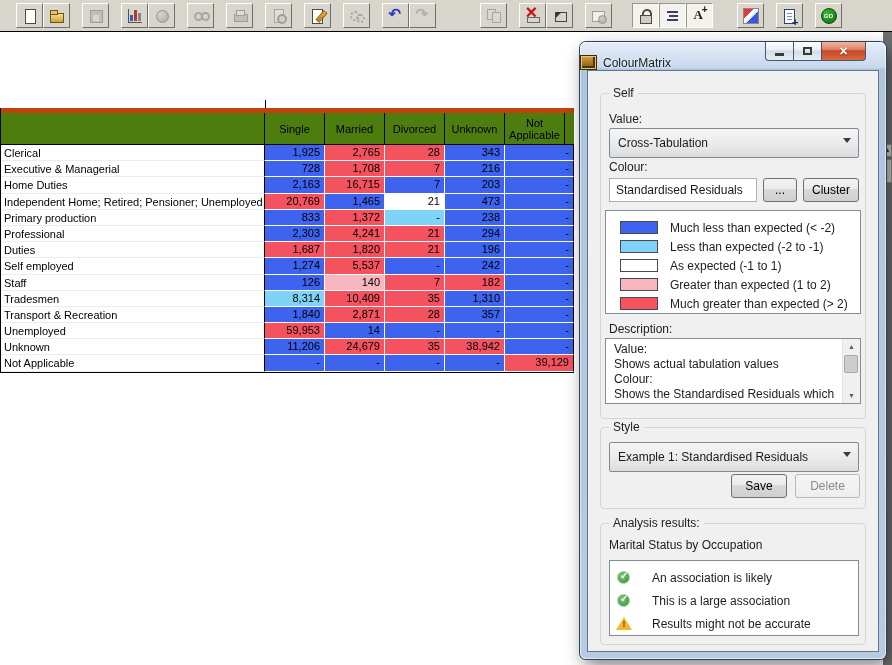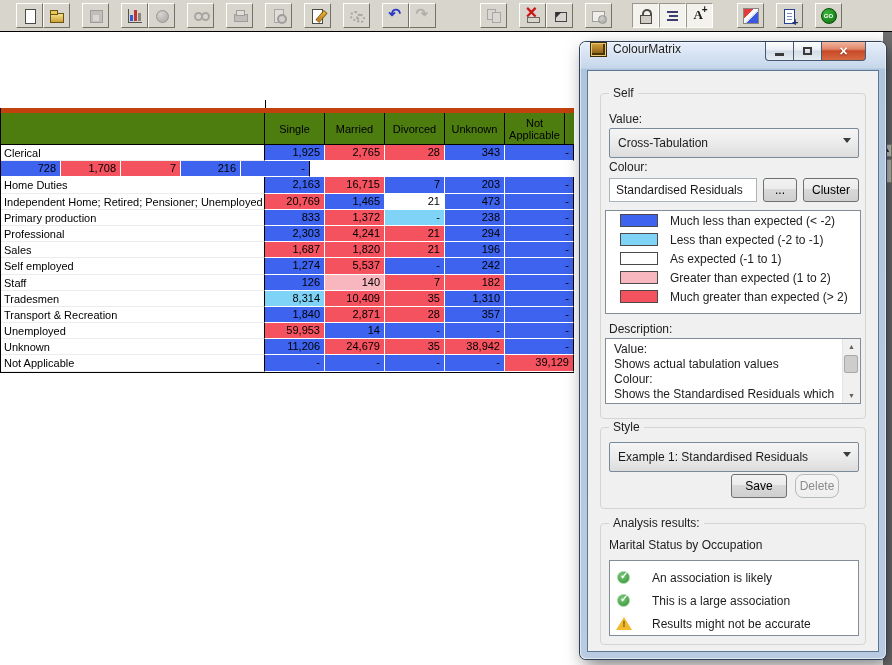--- a/index.html
+++ b/index.html
@@ -87,21 +87,21 @@
   
   .app-scroll{position:absolute;right:0;top:32px;width:9px;height:633px;background:#6f6f6f;}
   .as-up{position:absolute;left:0;top:112px;width:9px;height:13px;background:#d4d1c9;border:1px solid #8a877f;box-sizing:border-box;
          font-size:6px;color:#333;text-align:center;line-height:10px;}
   .as-thumb{position:absolute;left:0;top:127px;width:9px;height:24px;background:#c9c6be;border:1px solid #8a877f;box-sizing:border-box;}
 
   
   .dialog{position:absolute;left:580px;top:42px;width:306px;height:617px;border-radius:6px;
           background:linear-gradient(180deg,#e6eefa 0,#c6d7eb 26px,#afc5dd 27px,#b9cbe0 100%);
           box-shadow:0 0 0 1px #2f4159,inset 0 0 0 1px rgba(255,255,255,.55),4px 7px 18px rgba(0,0,0,.5);}
-  .dlg-titlebar{position:absolute;left:0;top:0;right:0;height:28px;display:flex;align-items:flex-start;padding-left:10px;}
+  .dlg-titlebar{position:absolute;left:0;top:0;right:0;height:28px;display:flex;align-items:flex-end;}
   .dlg-icon{width:15px;height:13px;margin-right:6px;flex:none;border:1px solid #3a2a08;
             background:linear-gradient(#d8a23c,#7a5210);box-shadow:inset 0 0 0 1px #e8c878,inset -3px -3px 0 #4a3508;}
   .dlg-title{font-size:12px;color:#1a1a1a;text-shadow:0 0 4px rgba(255,255,255,.9);}
   .dlg-caption-buttons{position:absolute;right:20px;top:0;display:flex;}
   .cap-btn{height:19px;border:1px solid #46596e;border-top:none;display:flex;align-items:center;justify-content:center;box-sizing:border-box;}
   .cap-min{width:29px;border-radius:0 0 0 4px;background:linear-gradient(#ffffff,#e9eef4 45%,#d3dce6 50%,#e6ecf2);}
   .cap-max{width:27px;border-left:none;border-right:none;background:linear-gradient(#ffffff,#e9eef4 45%,#d3dce6 50%,#e6ecf2);}
   .cap-close{width:45px;border-radius:0 0 4px 0;background:linear-gradient(#f2b5a0,#e08568 40%,#c84828 50%,#d86a42);}
   .glyph-min{width:9px;height:3px;background:#3a3a3a;margin-top:7px;}
   .glyph-max{width:9px;height:8px;border:2px solid #3a3a3a;box-sizing:border-box;}
@@ -118,21 +118,21 @@
   .combo{position:absolute;height:30px;box-sizing:border-box;border:1px solid #7b8a99;border-radius:2px;
          background:linear-gradient(#f5f5f5,#eaeaea 55%,#dcdcdc);display:flex;align-items:center;padding-left:8px;
          font-size:12px;color:#1a1a1a;}
   .combo-arrow{position:absolute;right:7px;top:9px;width:0;height:0;border:4px solid transparent;border-top:5px solid #3c3c3c;}
   .textbox{position:absolute;height:24px;box-sizing:border-box;border:1px solid #aab2ba;background:#fff;font-size:12px;
            padding:0 6px;color:#1a1a1a;font-family:"Liberation Sans",sans-serif;}
   .abtn{position:absolute;height:24px;box-sizing:border-box;border:1px solid #707070;border-radius:3px;font-size:12px;color:#000;
         background:linear-gradient(#f2f2f2,#ebebeb 45%,#d9d9d9 46%,#cfcfcf);display:flex;align-items:center;justify-content:center;}
   .abtn.disabled{color:#8b8b8b;border-color:#b5babd;background:linear-gradient(#f5f5f5,#eeeeee);}
 
-  .legend-box{position:absolute;left:4px;top:116px;width:256px;height:104px;background:#fff;border:1px solid #828d98;box-sizing:border-box;}
+  .legend-box{position:absolute;left:4px;top:116px;width:256px;height:104px;background:#fff;border:1px solid #828d98;box-sizing:border-box;padding-top:7px;}
   .legend-row{display:flex;align-items:center;height:19px;padding-left:14px;}
   .legend-swatch{width:38px;height:13px;border:1px solid #4a4a4a;box-sizing:border-box;flex:none;}
   .legend-text{margin-left:12px;font-size:12px;color:#1c1c1c;white-space:nowrap;}
 
   .desc-box{position:absolute;left:4px;top:244px;width:256px;height:66px;background:#fff;border:1px solid #828d98;box-sizing:border-box;overflow:hidden;}
   .desc-lines{position:absolute;left:8px;top:3px;right:22px;font-size:12px;line-height:15px;color:#1c1c1c;white-space:nowrap;}
   .vscroll{position:absolute;right:0;top:0;bottom:0;width:17px;background:#f0f0f0;border-left:1px solid #e3e3e3;}
   .vs-up,.vs-down{position:absolute;left:0;width:17px;height:15px;font-size:7px;color:#606060;text-align:center;line-height:15px;}
   .vs-up{top:0}.vs-down{bottom:0}
   .vs-thumb{position:absolute;left:1px;top:16px;width:14px;height:18px;background:#cdcdcd;border:1px solid #a8a8a8;border-radius:2px;box-sizing:border-box;}
@@ -263,20 +263,21 @@
           <div class="row">
             <div class="rlabel">Clerical</div>
             <div class="dcell c-ml">1,925</div>
             <div class="dcell c-mg">2,765</div>
             <div class="dcell c-mg">28</div>
             <div class="dcell c-ml">343</div>
             <div class="dcell last c-ml">-</div>
           </div>
 
           <div class="row">
+            <div class="rlabel">Executive &amp; Managerial</div>
             <div class="dcell c-ml">728</div>
             <div class="dcell c-mg">1,708</div>
             <div class="dcell c-mg">7</div>
             <div class="dcell c-ml">216</div>
             <div class="dcell last c-ml">-</div>
           </div>
 
           <div class="row">
             <div class="rlabel">Home Duties</div>
             <div class="dcell c-ml">2,163</div>
@@ -307,21 +308,21 @@
           <div class="row">
             <div class="rlabel">Professional</div>
             <div class="dcell c-ml">2,303</div>
             <div class="dcell c-mg">4,241</div>
             <div class="dcell c-mg">21</div>
             <div class="dcell c-ml">294</div>
             <div class="dcell last c-ml">-</div>
           </div>
 
           <div class="row">
-            <div class="rlabel">Sales</div>
+            <div class="rlabel">Duties</div>
             <div class="dcell c-mg">1,687</div>
             <div class="dcell c-mg">1,820</div>
             <div class="dcell c-mg">21</div>
             <div class="dcell c-ml">196</div>
             <div class="dcell last c-ml">-</div>
           </div>
 
           <div class="row">
             <div class="rlabel">Self employed</div>
             <div class="dcell c-ml">1,274</div>
@@ -469,21 +470,21 @@
         </div>
       </div>
 
       <div class="group grp-style">
         <span class="group-label">Style</span>
         <div class="combo" style="left:8px;top:14px;width:250px;">
           <span>Example 1: Standardised Residuals</span>
           <span class="combo-arrow"></span>
         </div>
         <div class="abtn" style="left:130px;top:46px;width:56px;">Save</div>
-        <div class="abtn disabled" style="left:194px;top:46px;width:44px;border-radius:8px;">Delete</div>
+        <div class="abtn disabled" style="left:194px;top:46px;width:65px;">Delete</div>
       </div>
 
       <div class="group grp-analysis">
         <span class="group-label">Analysis results:</span>
         <span class="analysis-sub">Marital Status by Occupation</span>
         <div class="analysis-box">
 
             <div class="aitem">
               <span class="aicon c-check"></span>
               <span class="atext">An association is likely</span>

